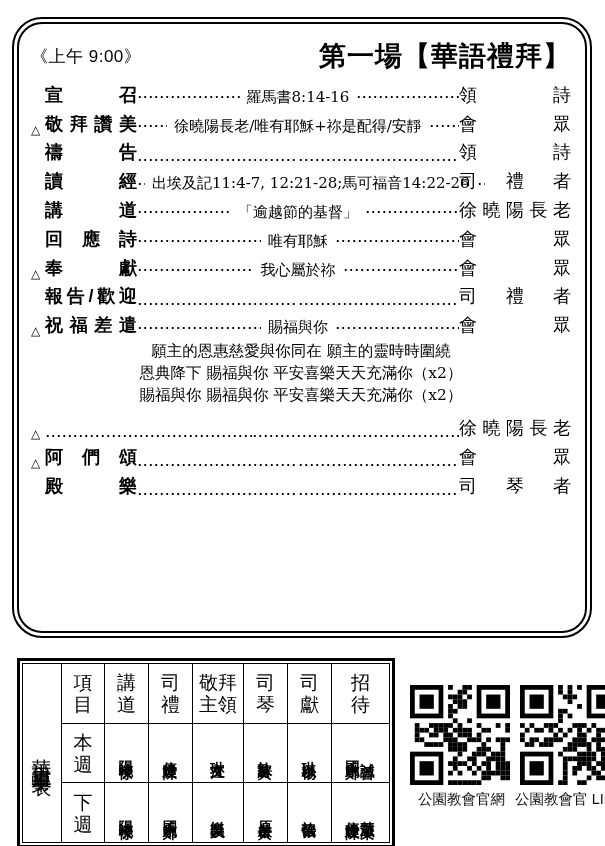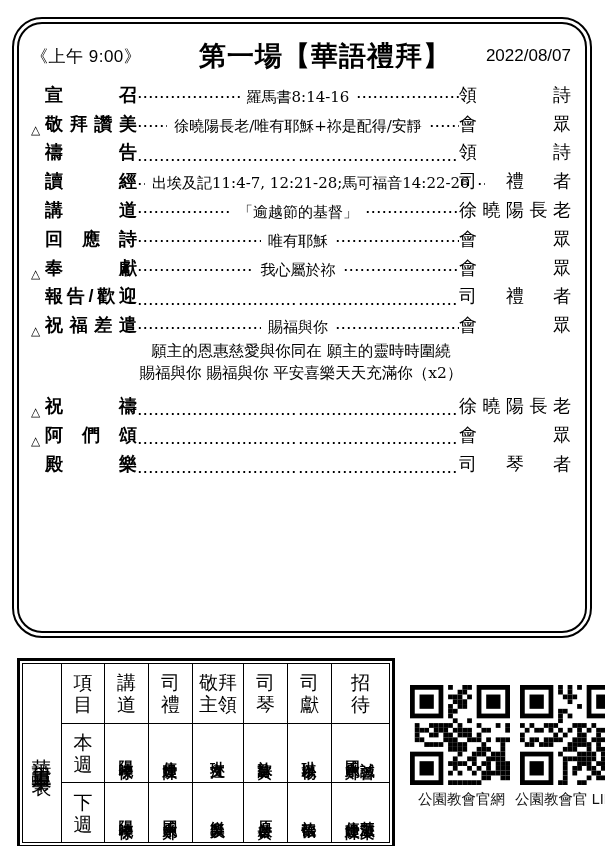--- a/index.html
+++ b/index.html
@@ -86,21 +86,20 @@
 <body>
 
 <div class="sheet">
 
   <div class="program-box">
     <div class="program-box-inner">
 
       <div class="box-header">
         <span class="svc-time">《上午 9:00》</span>
         <span class="svc-title">第一場【華語禮拜】</span>
-        <span class="svc-date">2022/08/07</span>
       </div>
 
       <div class="row">
         <span class="pfx"></span>
         <span class="lbl">宣召</span>
         <span class="mid">
             <span class="dots"></span>
             <span class="mid-text">羅馬書8:14-16</span>
             <span class="dots"></span>
           </span>
@@ -191,26 +190,26 @@
         <span class="mid">
             <span class="dots"></span>
             <span class="mid-text">賜福與你</span>
             <span class="dots"></span>
           </span>
         <span class="rgt">會眾</span>
       </div>
 
       <div class="lyrics">
         <div>願主的恩惠慈愛與你同在 願主的靈時時圍繞</div>
+        <div>恩典降下 賜福與你 平安喜樂天天充滿你（x2）</div>
         <div>賜福與你 賜福與你 平安喜樂天天充滿你（x2）</div>
       </div>
 
       <div class="row">
         <span class="pfx">△</span>
-        <span class="lbl">祝禱</span>
         <span class="mid">
             <span class="dots"></span>
             <span class="mid-text"></span>
             <span class="dots"></span>
           </span>
         <span class="rgt">徐曉陽長老</span>
       </div>
 
       <div class="row">
         <span class="pfx">△</span>

